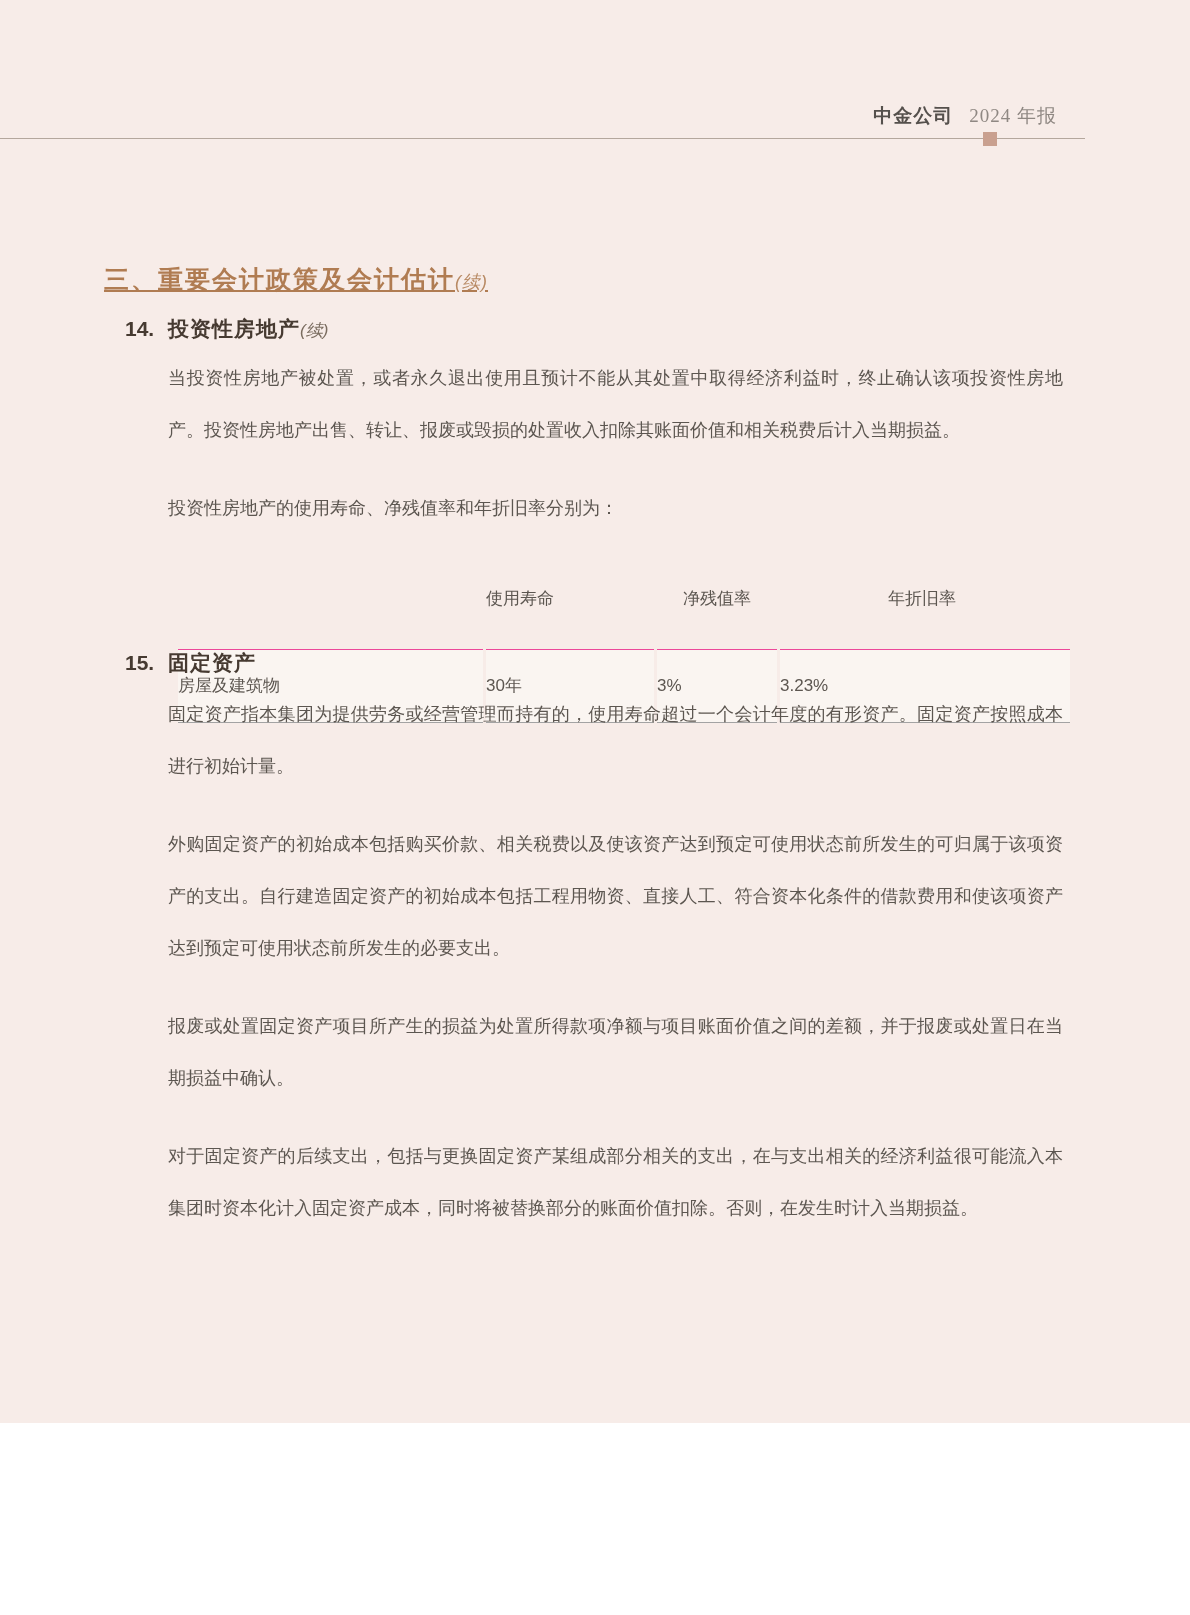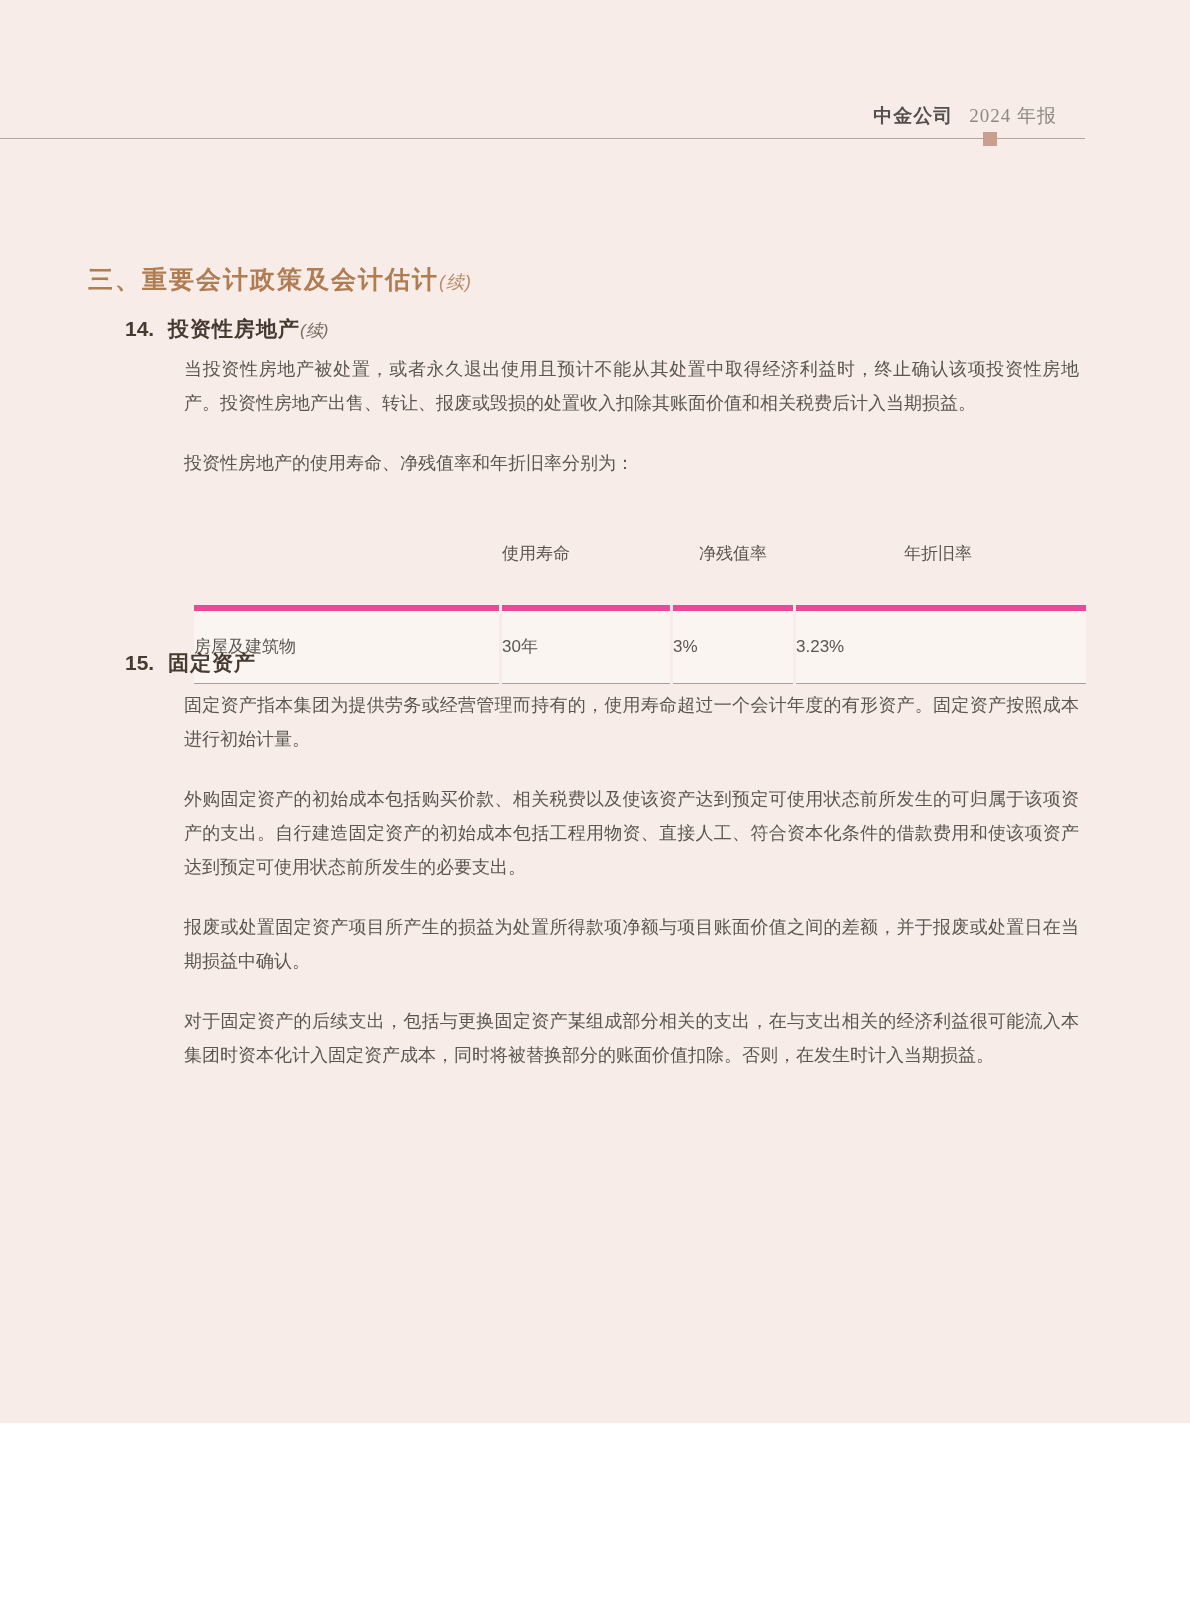--- a/index.html
+++ b/index.html
@@ -23,66 +23,66 @@
   .hdr-rule {
     position:absolute; top:138px; left:0; width:1085px; height:1px;
     background:#b4a79d;
   }
   .hdr-square {
     position:absolute; top:132px; left:983px;
     width:14px; height:14px; background:#c9a08f;
   }
   
   .sec-title {
-    position:absolute; top:263px; left:88px;
+    position:absolute; top:263px; left:104px;
     font-size:25px; font-weight:bold; color:#b07c52;
-    letter-spacing:2px; white-space:nowrap;
+    letter-spacing:2px; white-space:nowrap;text-decoration:underline;
   }
   .sec-title .cont {
     font-size:18px; font-style:italic; font-weight:normal;
     color:#b88a64; letter-spacing:1px;
   }
   
   .subhead {
     position:absolute; left:125px;
     font-size:21px; font-weight:bold; color:#463a31;
     letter-spacing:1px; white-space:nowrap;
   }
   .subhead .num { display:inline-block; width:43px; letter-spacing:0; }
   .subhead .cont {
     font-size:17px; font-style:italic; font-weight:normal;
     color:#7a6c5f; letter-spacing:0;
   }
   .subhead-14 { top:315px; }
   .subhead-15 { top:649px; }
   
   .body-block {
-    position:absolute; left:184px; width:905px;
-    font-size:18px; line-height:34px; color:#5c5650;
+    position:absolute; left:168px; width:905px;
+    font-size:18px; line-height:52px; color:#5c5650;
   }
   .body-14 { top:352px; }
   .body-15 { top:688px; }
   .body-block p {
     margin:0 0 26px 0; width:895px;
     text-align:justify;
   }
   .body-block p:last-child { margin-bottom:0; }
   
   .tbl {
     width:898px; margin-left:7px; margin-top:2px;
     border-collapse:separate; border-spacing:3px 0;
     font-size:17px; table-layout:fixed; color:#5c5650;
   }
   .tbl col.c1 { width:305px; }
   .tbl col.c2 { width:168px; }
   .tbl col.c3 { width:120px; }
   .tbl th {
     font-weight:normal; height:65px;
-    vertical-align:bottom; padding:0 0 34px 0;
-    border-bottom:6px solid #ec4899;
+    vertical-align:bottom; padding:0 0 24px 0;
+    border-bottom:1px solid #ec4899;
   }
   .tbl td {
     height:72px; vertical-align:middle; padding:0;
     background:#faf5f1;
     border-bottom:1px solid #a3a3a3;
   }
   .tbl .al { text-align:left; }
   .tbl .ar { }
   .tbl td.lastcol, .tbl th.lastcol { padding-right:6px; }
   

